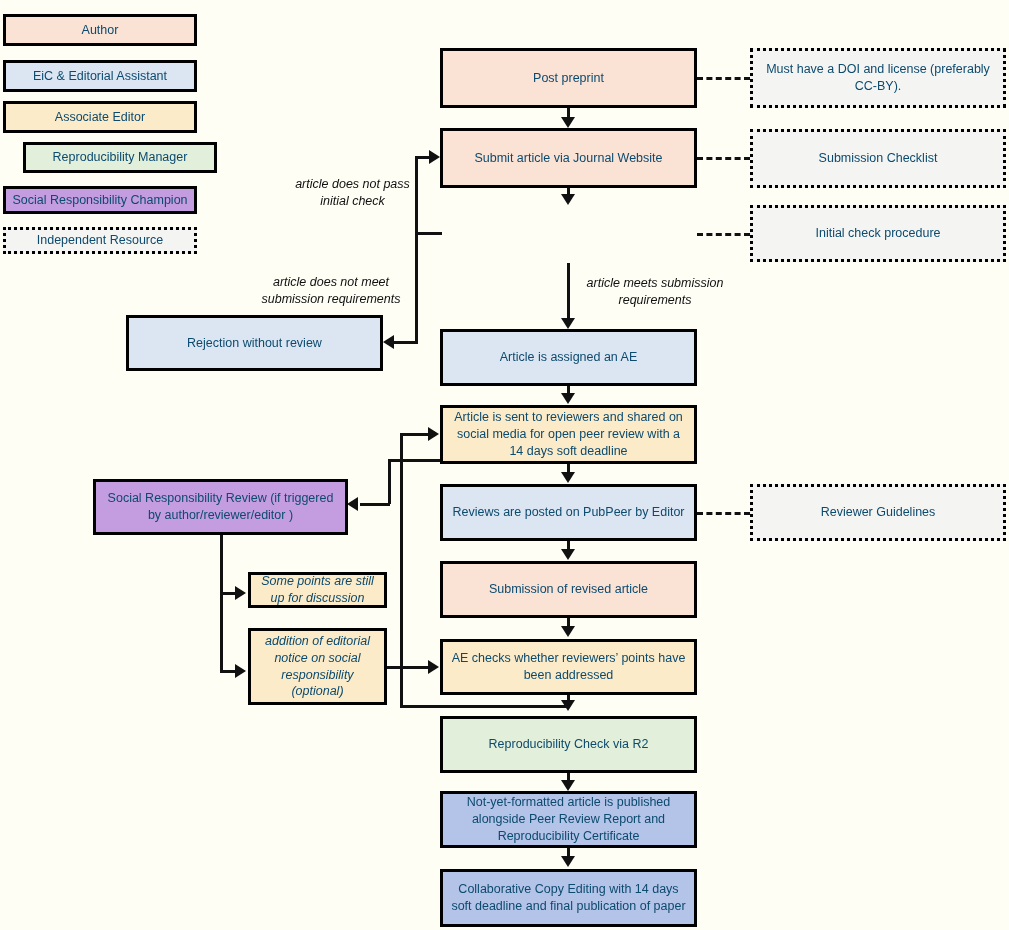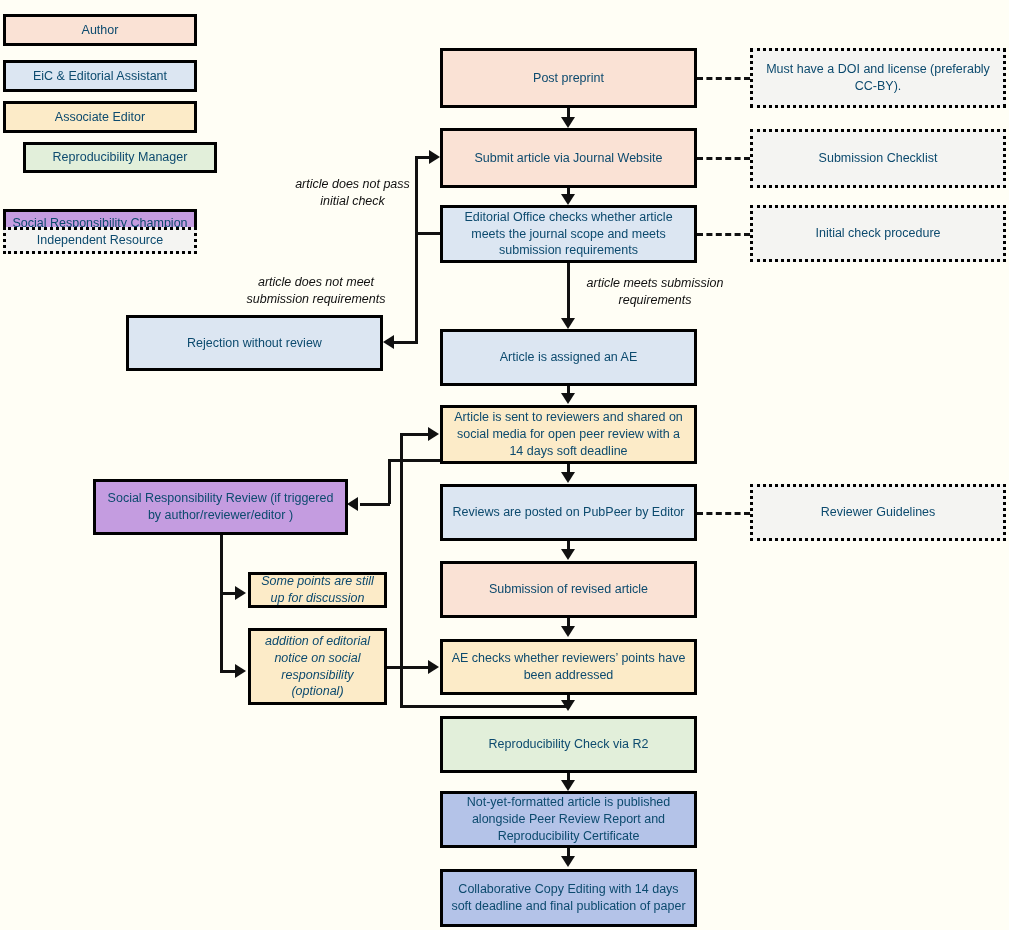--- a/index.html
+++ b/index.html
@@ -93,38 +93,35 @@
   </div>
   <div class="node legend fill-eic" style="left:3px; top:60px; width:194px; height:32px;">
     <span>EiC &amp; Editorial Assistant</span>
   </div>
   <div class="node legend fill-ae" style="left:3px; top:101px; width:194px; height:32px;">
     <span>Associate Editor</span>
   </div>
   <div class="node legend fill-repro" style="left:3px; top:142px; width:194px; height:31px;margin-left:20px;">
     <span>Reproducibility Manager</span>
   </div>
-  <div class="node legend fill-social" style="left:3px; top:186px; width:194px; height:28px;margin-top:23px;">
+  <div class="node legend fill-social" style="left:3px; top:186px; width:194px; height:28px;">
     <span>Social Responsibility Champion</span>
   </div>
   <div class="node legend fill-resource" style="left:3px; top:227px; width:194px; height:27px;">
     <span>Independent Resource</span>
   </div>
 
   <div class="node fill-author" style="left:440px; top:128px; width:257px; height:60px;">
     <span>Submit article via Journal Website</span>
   </div>
 
   <div class="node fill-author" style="left:440px; top:48px; width:257px; height:60px;">
     <span>Post preprint</span>
   </div>
 
-  <div class="node fill-eic" style="left:440px; top:205px; width:257px; height:58px;">
-    <span>Editorial Office checks whether article meets the journal scope and meets submission requirements</span>
-  </div>
 
   <div class="node fill-eic" style="left:126px; top:315px; width:257px; height:56px;">
     <span>Rejection without review</span>
   </div>
 
   <div class="node fill-eic" style="left:440px; top:329px; width:257px; height:57px;">
     <span>Article is assigned an AE</span>
   </div>
 
   <div class="node fill-ae" style="left:440px; top:405px; width:257px; height:59px;">
@@ -180,21 +177,21 @@
   </div>
 
   <div class="node fill-resource" style="left:750px; top:484px; width:256px; height:57px;">
     <span>Reviewer Guidelines</span>
   </div>
 
   <div class="label" style="left:290px; top:176px; width:125px;">
     <span>article does not pass initial check</span>
   </div>
 
-  <div class="label" style="left:236px; top:274px; width:160px;">
+  <div class="label" style="left:251px; top:274px; width:160px;">
     <span>article does not meet submission requirements</span>
   </div>
 
   <div class="label" style="left:585px; top:275px; width:140px;">
     <span>article meets submission requirements</span>
   </div>
 
   <div class="ln ln-v" style="left:567px; top:108px; height:12px;"></div>
   <div class="arrow arrow-down" style="left:561px; top:117px;"></div>
 

